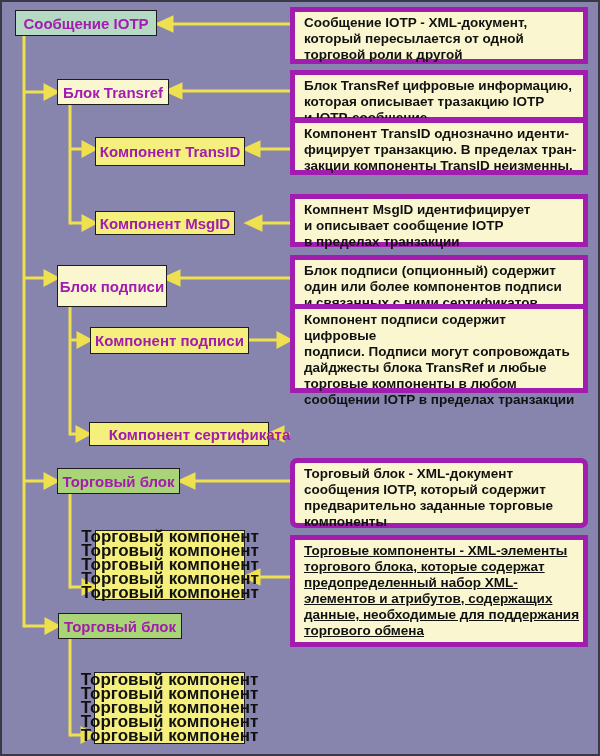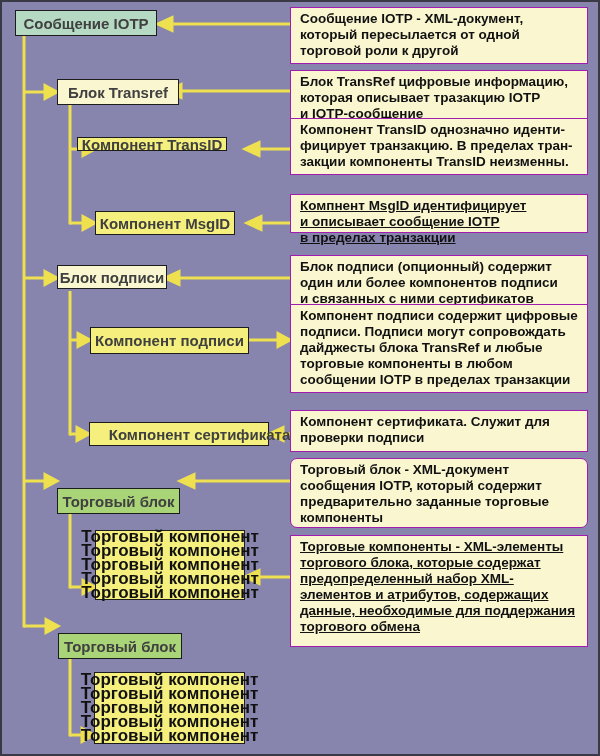--- a/index.html
+++ b/index.html
@@ -8,36 +8,36 @@
     background:#8785ad;
     border:2px solid #3a3a47; box-sizing:border-box;
     font-family:"Liberation Sans", sans-serif;
     overflow:hidden;
   }
   .connectors { position:absolute; left:0; top:0; z-index:1; }
   .node {
     position:absolute; z-index:2; box-sizing:border-box;
     display:flex; align-items:center; justify-content:center;
     border:1px solid #1c1c1c; font-weight:bold; font-size:15px;
-    color:#404040; text-align:center; white-space:nowrap;
+    color:#a21caf; text-align:center; white-space:nowrap;
   }
   .node--message   { background:#b5d9c3; }
   .node--block     { background:#faf7d0; }
   .node--component { background:#f5f07e; }
-  .node--trade     { background:#a9d478;margin-top:20px; }
+  .node--trade     { background:#a9d478; }
   .stack {
     position:absolute; z-index:2; box-sizing:border-box;
     background:#f5f07e; border:1px solid #1c1c1c;
     display:flex; flex-direction:column; align-items:center; justify-content:center;
     font-weight:bold; font-size:17px; color:#111;
   }
   .stack div { line-height:14px; white-space:nowrap; }
   .desc {
     position:absolute; z-index:2; left:288px; width:298px; box-sizing:border-box;
-    background:#faf7d0; border:1px solid #a21caf;
+    background:#faf7d0; border:5px solid #a21caf;
     font-weight:bold; font-size:13.5px; line-height:16px;
     padding:3px 4px 3px 9px; color:#111; white-space:pre-line;
   }
 </style>
 </head>
 <body>
 
 <div class="canvas">
 
   <svg class="connectors" width="600" height="756" viewBox="0 0 600 756">
@@ -86,24 +86,24 @@
       <line x1="281" y1="432" x2="288" y2="432"></line>
       <polygon points="281,425.5 267,432 281,438.5"></polygon>
       <line x1="192" y1="479" x2="288" y2="479"></line>
       <polygon points="192,472.5 178,479 192,485.5"></polygon>
       <line x1="257" y1="575" x2="288" y2="575"></line>
       <polygon points="257,568.5 243,575 257,581.5"></polygon>
     </g>
   </svg>
 
   <div class="node node--message" style="left:13px; top:8px; width:142px; height:26px;">Сообщение IOTP</div>
-  <div class="node node--block" style="left:55px; top:77px; width:122px; height:26px;">Блок Transref</div>
-  <div class="node node--component" style="left:75px; top:135px; width:150px; height:14px;">Компонент TransID</div>
+  <div class="node node--block" style="left:55px; top:77px; width:112px; height:26px;">Блок Transref</div>
+  <div class="node node--component" style="left:93px; top:135px; width:150px; height:29px;">Компонент TransID</div>
   <div class="node node--component" style="left:93px; top:209px; width:140px; height:24px;">Компонент MsgID</div>
-  <div class="node node--block" style="left:55px; top:263px; width:110px; height:24px;">Блок подписи</div>
+  <div class="node node--block" style="left:55px; top:263px; width:110px; height:42px;">Блок подписи</div>
   <div class="node node--component" style="left:88px; top:325px; width:159px; height:27px;">Компонент подписи</div>
   <div class="node node--component" style="left:87px; top:420px; width:180px; height:24px;padding-left:41px;">Компонент сертификата</div>
   <div class="node node--trade" style="left:55px; top:466px; width:123px; height:26px;">Торговый блок</div>
 
   <div class="stack" style="left:93px; top:528px; width:150px; height:70px;">
     <div>Торговый компонент</div>
     <div>Торговый компонент</div>
     <div>Торговый компонент</div>
     <div>Торговый компонент</div>
     <div>Торговый компонент</div>
@@ -121,33 +121,31 @@
 
   <div class="desc" style="top:5px;   height:57px;">Сообщение IOTP - XML-документ,
 который пересылается от одной
 торговой роли к другой</div>
   <div class="desc" style="top:68px;  height:52px;">Блок TransRef цифровые информацию,
 которая описывает тразакцию IOTP
 и IOTP-сообщение</div>
   <div class="desc" style="top:116px; height:57px;">Компонент TransID однозначно иденти-
 фицирует транзакцию. В пределах тран-
 закции компоненты TransID неизменны.</div>
-  <div class="desc" style="top:192px; height:39px;text-decoration:underline;">Компнент MsgID идентифицирует
+  <div class="desc" style="top:192px; height:53px;">Компнент MsgID идентифицирует
 и описывает сообщение IOTP
 в пределах транзакции</div>
   <div class="desc" style="top:253px; height:62px;">Блок подписи (опционный) содержит
 один или более компонентов подписи
 и связанных с ними сертификатов</div>
   <div class="desc" style="top:302px; height:89px;">Компонент подписи содержит цифровые
 подписи. Подписи могут сопровождать
 дайджесты блока TransRef и любые
 торговые компоненты в любом
 сообщении IOTP в пределах транзакции</div>
-  <div class="desc" style="top:408px; height:42px;">Компонент сертификата. Служит для
-проверки подписи</div>
   <div class="desc" style="top:456px; height:70px;border-radius:7px;">Торговый блок - XML-документ
 сообщения IOTP, который содержит
 предварительно заданные торговые
 компоненты</div>
   <div class="desc" style="top:533px; height:112px;text-decoration:underline;">Торговые компоненты - XML-элементы
 торгового блока, которые содержат
 предопределенный набор XML-
 элементов и атрибутов, содержащих
 данные, необходимые для поддержания
 торгового обмена</div>

